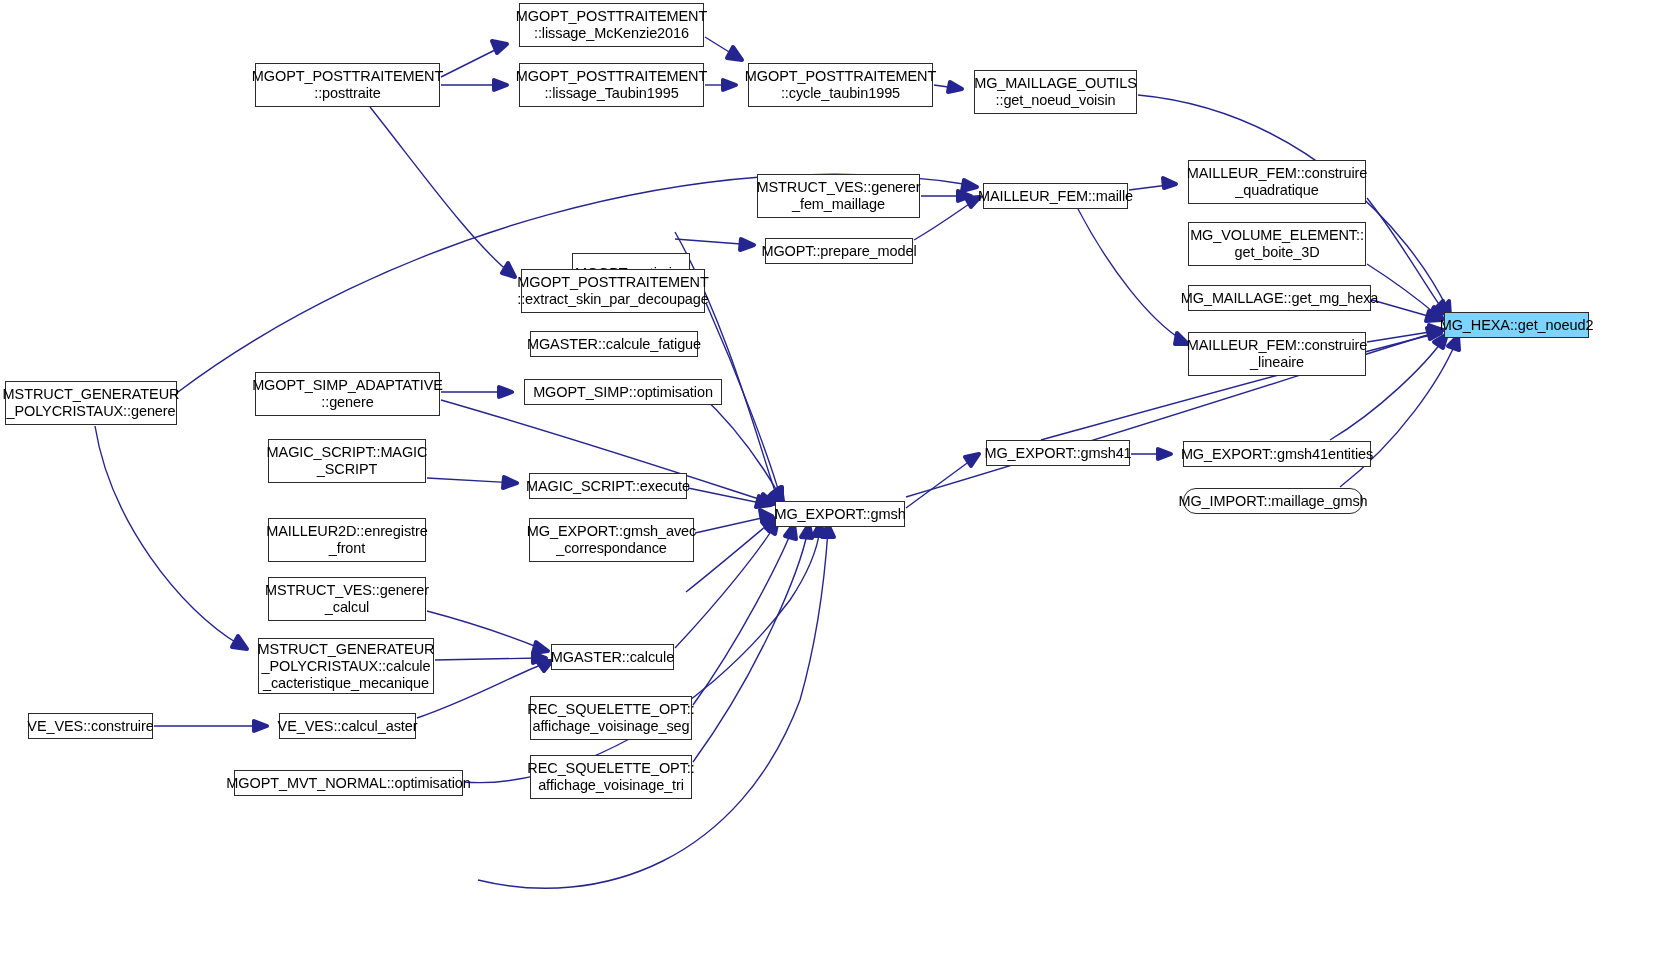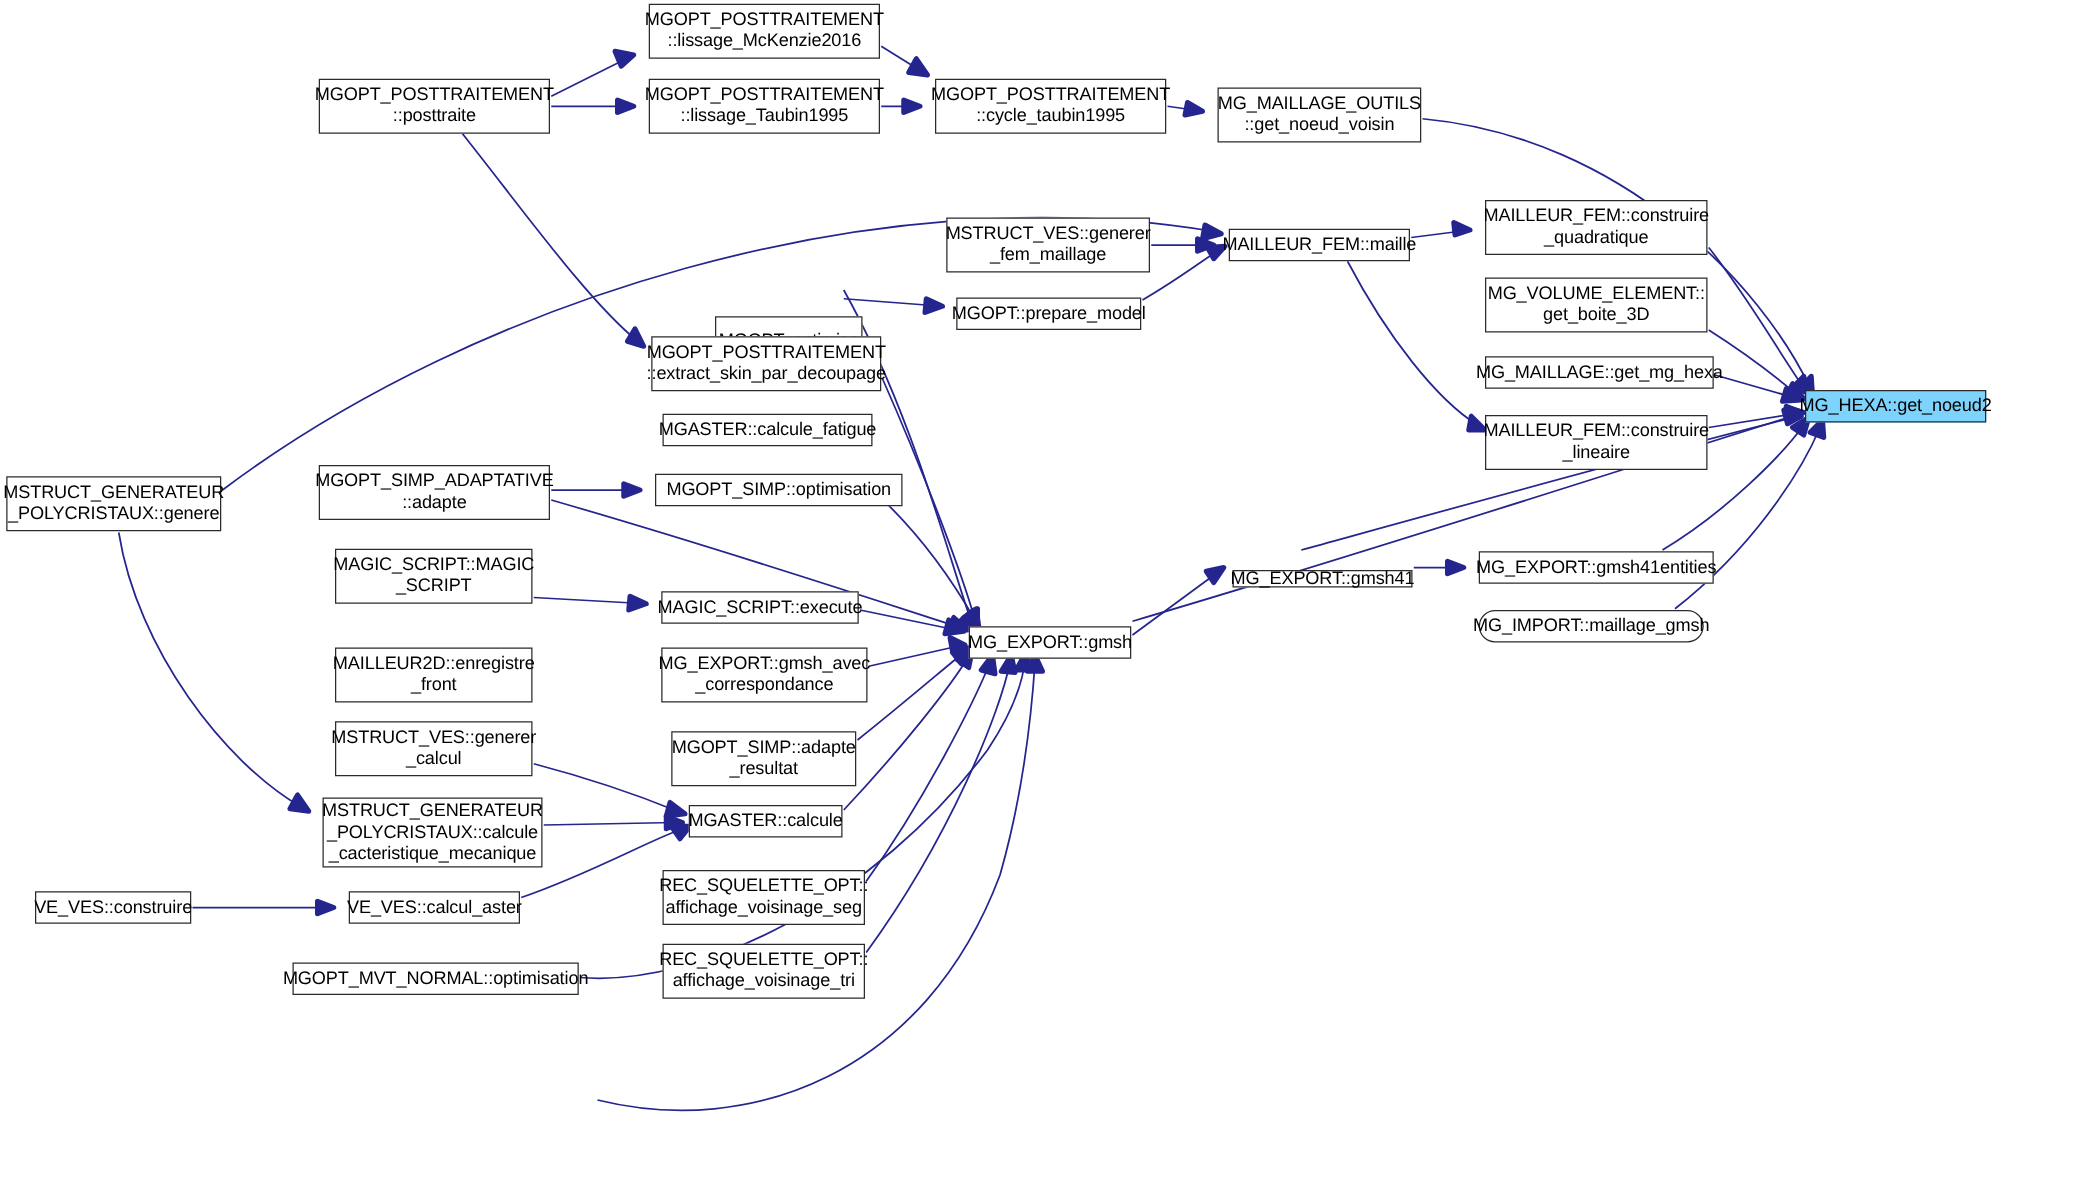--- a/index.html
+++ b/index.html
@@ -155,37 +155,35 @@
     <div class="node" style="left: 1188px; top: 285px; width: 183px; height: 26px;">MG_MAILLAGE::get_mg_hexa</div>
     <div class="node hl" style="left: 1444px; top: 312px; width: 145px; height: 26px;">MG_HEXA::get_noeud2</div>
     <div class="node" style="left: 1188px; top: 332px; width: 178px; height: 44px;">MAILLEUR_FEM::construire
 _lineaire</div>
     <div class="node" style="left: 572px; top: 223px; width: 118px; height: 40px; margin-top: 30px;">MGOPT::optimise</div>
     <div class="node" style="left: 765px; top: 238px; width: 148px; height: 26px;">MGOPT::prepare_model</div>
     <div class="node" style="left: 521px; top: 269px; width: 184px; height: 44px;">MGOPT_POSTTRAITEMENT
 ::extract_skin_par_decoupage</div>
     <div class="node" style="left: 530px; top: 331px; width: 168px; height: 26px;">MGASTER::calcule_fatigue</div>
     <div class="node" style="left: 255px; top: 372px; width: 185px; height: 44px;">MGOPT_SIMP_ADAPTATIVE
-::adapte</div>
+::genere</div>
     <div class="node" style="left: 524px; top: 379px; width: 198px; height: 26px;">MGOPT_SIMP::optimisation</div>
     <div class="node" style="left: 268px; top: 439px; width: 158px; height: 44px; text-align: center;">MAGIC_SCRIPT::MAGIC
 _SCRIPT</div>
     <div class="node" style="left: 529px; top: 473px; width: 158px; height: 26px;">MAGIC_SCRIPT::execute</div>
     <div class="node" style="left: 775px; top: 501px; width: 130px; height: 26px;">MG_EXPORT::gmsh</div>
-    <div class="node" style="left: 986px; top: 456px; width: 144px; height: 14px;">MG_EXPORT::gmsh41</div>
+    <div class="node" style="left: 986px; top: 440px; width: 144px; height: 26px;">MG_EXPORT::gmsh41</div>
     <div class="node" style="left: 1183px; top: 441px; width: 188px; height: 26px;">MG_EXPORT::gmsh41entities</div>
     <div class="node" style="left: 1183px; top: 488px; width: 180px; height: 26px; border-radius: 13px;">MG_IMPORT::maillage_gmsh</div>
     <div class="node" style="left: 268px; top: 518px; width: 158px; height: 44px;">MAILLEUR2D::enregistre
 _front</div>
     <div class="node" style="left: 529px; top: 518px; width: 165px; height: 44px;">MG_EXPORT::gmsh_avec
 _correspondance</div>
     <div class="node" style="left: 268px; top: 577px; width: 158px; height: 44px;">MSTRUCT_VES::generer
 _calcul</div>
-    <div class="node" style="left: 537px; top: 585px; width: 148px; height: 44px;">MGOPT_SIMP::adapte
-_resultat</div>
     <div class="node" style="left: 5px; top: 381px; width: 172px; height: 44px;">MSTRUCT_GENERATEUR
 _POLYCRISTAUX::genere</div>
     <div class="node" style="left: 258px; top: 638px; width: 176px; height: 56px;">MSTRUCT_GENERATEUR
 _POLYCRISTAUX::calcule
 _cacteristique_mecanique</div>
     <div class="node" style="left: 551px; top: 644px; width: 123px; height: 26px;">MGASTER::calcule</div>
     <div class="node" style="left: 28px; top: 713px; width: 125px; height: 26px;">VE_VES::construire</div>
     <div class="node" style="left: 279px; top: 713px; width: 137px; height: 26px;">VE_VES::calcul_aster</div>
     <div class="node" style="left: 530px; top: 696px; width: 162px; height: 44px;">REC_SQUELETTE_OPT::
 affichage_voisinage_seg</div>

